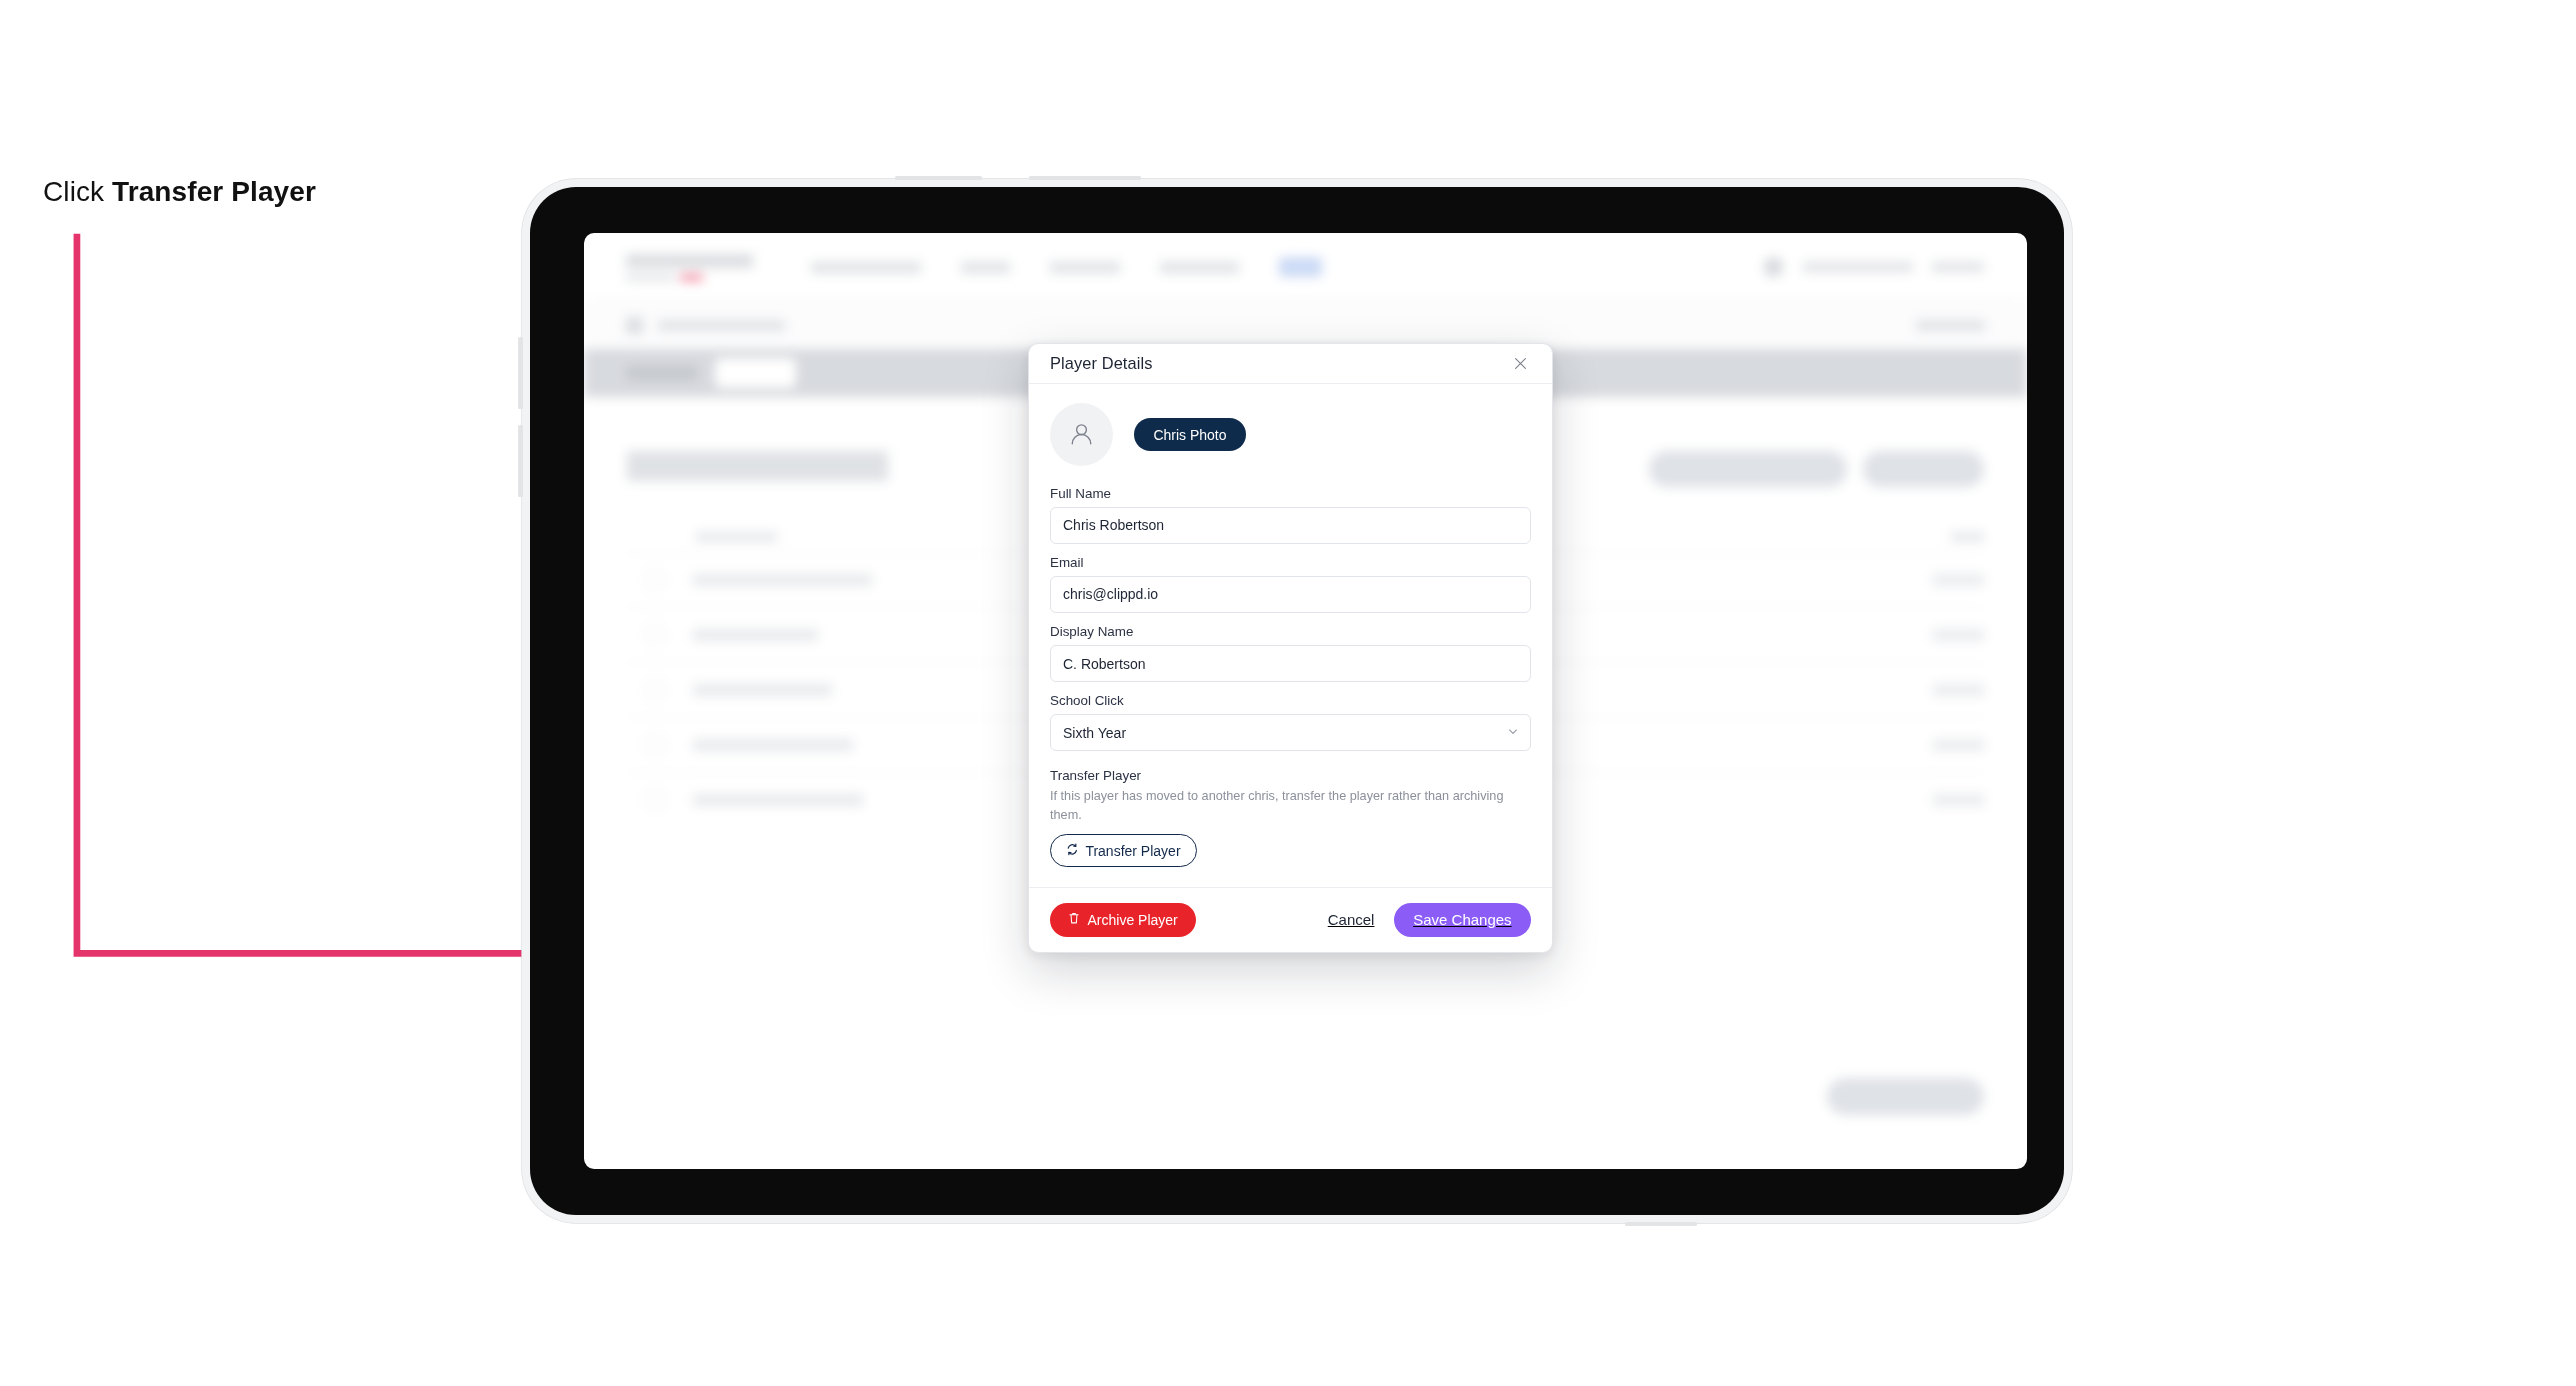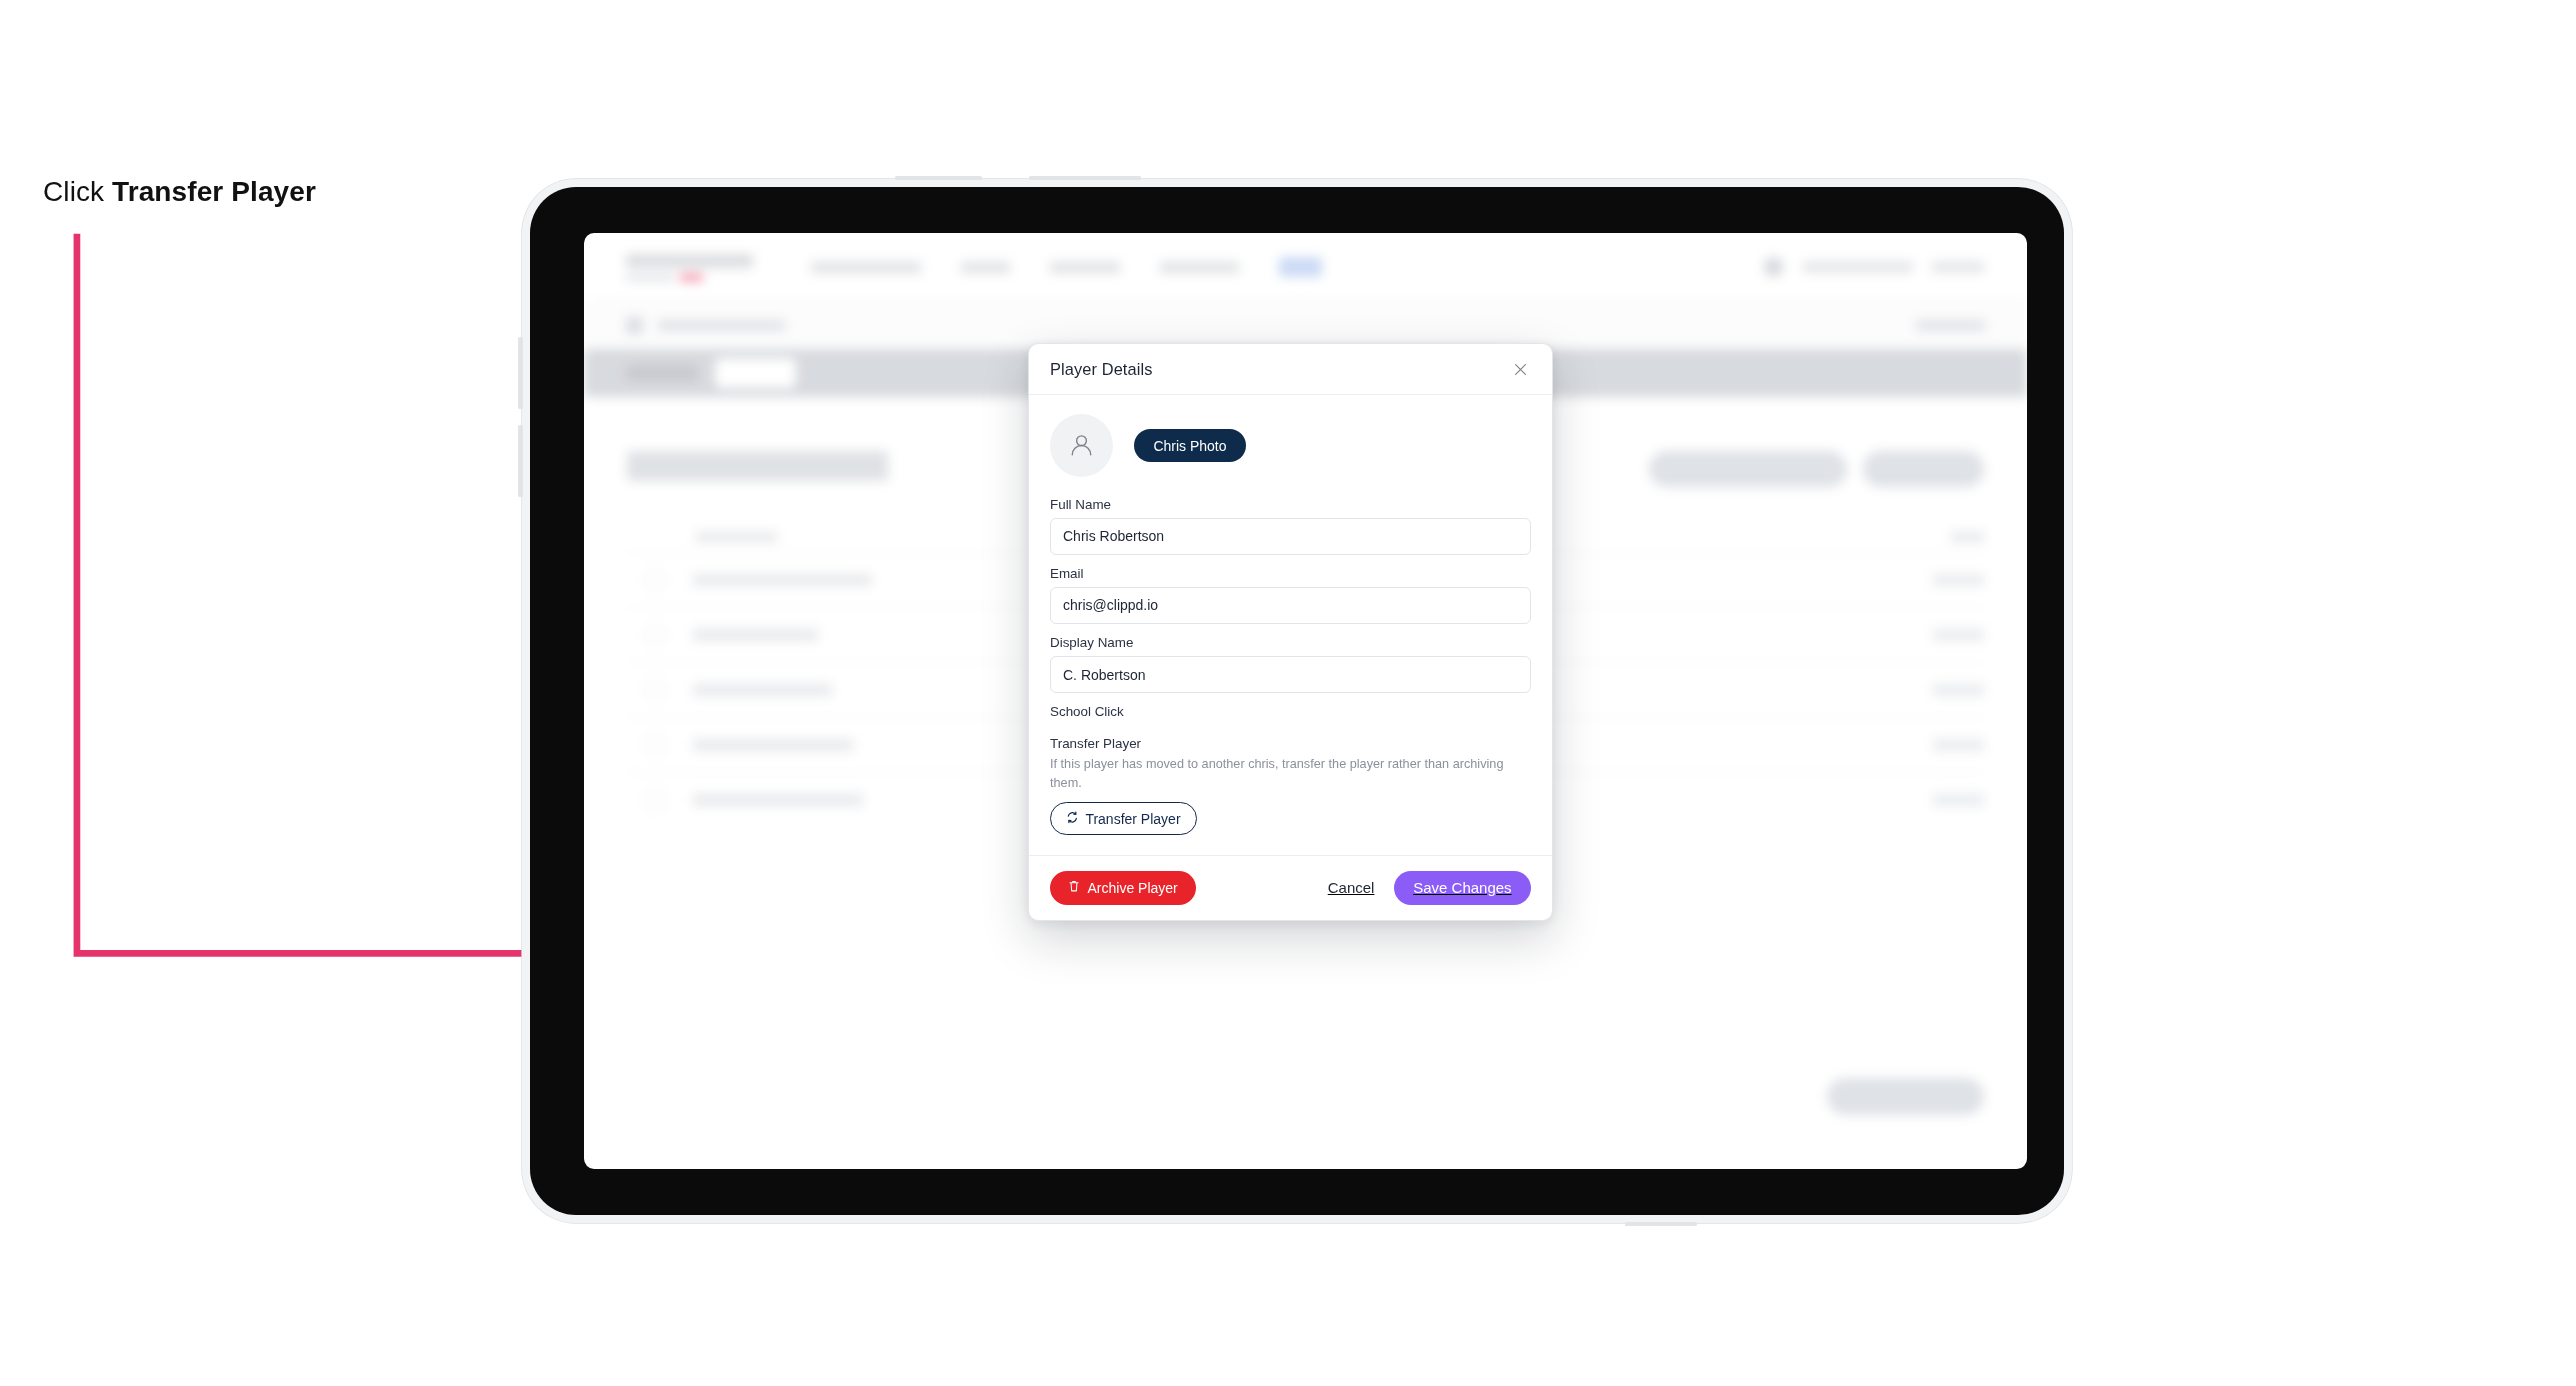--- a/index.html
+++ b/index.html
@@ -151,21 +151,21 @@
     position: absolute;
     left: 1028px; top: 343px;
     width: 525px;
     background: #ffffff;
     border: 0.7px solid #e3e5e9;
     border-radius: 10.4px;
     box-shadow: 0 18px 48px rgba(16,24,40,.18), 0 3px 10.4px rgba(16,24,40,.08);
     overflow: hidden;
   }
   .modal-head {
-    height: 51px;
+    height: 40px;
     border-bottom: 0.7px solid #ebedf0;
     display: flex; align-items: center;
     padding: 0 19.4px 0 21px;
     text-align: center;
   }
   .modal-title { font-size: 16.4px; color: #1d2433; letter-spacing: 0.1px; }
   .modal-close {
     margin-left: auto; width: 25px; height: 25px;
     display: flex; align-items: center; justify-content: center;
     cursor: pointer;
@@ -400,20 +400,28 @@
         <input class="field-input" type="text" value="chris@clippd.io" style="">
       </div>
 
       <div class="field">
         <label class="field-label">Display Name</label>
         <input class="field-input" type="text" value="C. Robertson" style="">
       </div>
 
       <div class="field">
         <label class="field-label">School Click</label>
+        <div class="select-wrap">
+          <input class="field-input" type="text" readonly="" value="Sixth Year" style="">
+          <span class="chev">
+            <svg width="12" height="12" viewBox="0 0 16 16" aria-hidden="true">
+              <path d="M3.5 6 L8 10.5 L12.5 6" fill="none" stroke="#9aa0aa" stroke-width="1.5" stroke-linecap="round" stroke-linejoin="round"></path>
+            </svg>
+          </span>
+        </div>
       </div>
 
       <div class="transfer-block">
         <div class="transfer-title">Transfer Player</div>
         <div class="transfer-desc">If this player has moved to another chris, transfer the player rather than archiving them.</div>
         <button class="transfer-btn">
           <span>
             <svg width="12.7" height="12.7" viewBox="0 0 18 18" aria-hidden="true">
               <path d="M3.2 7.4 A6 6 0 0 1 13.6 4.4" fill="none" stroke="#13294b" stroke-width="1.7" stroke-linecap="round"></path>
               <path d="M14.8 10.6 A6 6 0 0 1 4.4 13.6" fill="none" stroke="#13294b" stroke-width="1.7" stroke-linecap="round"></path>

